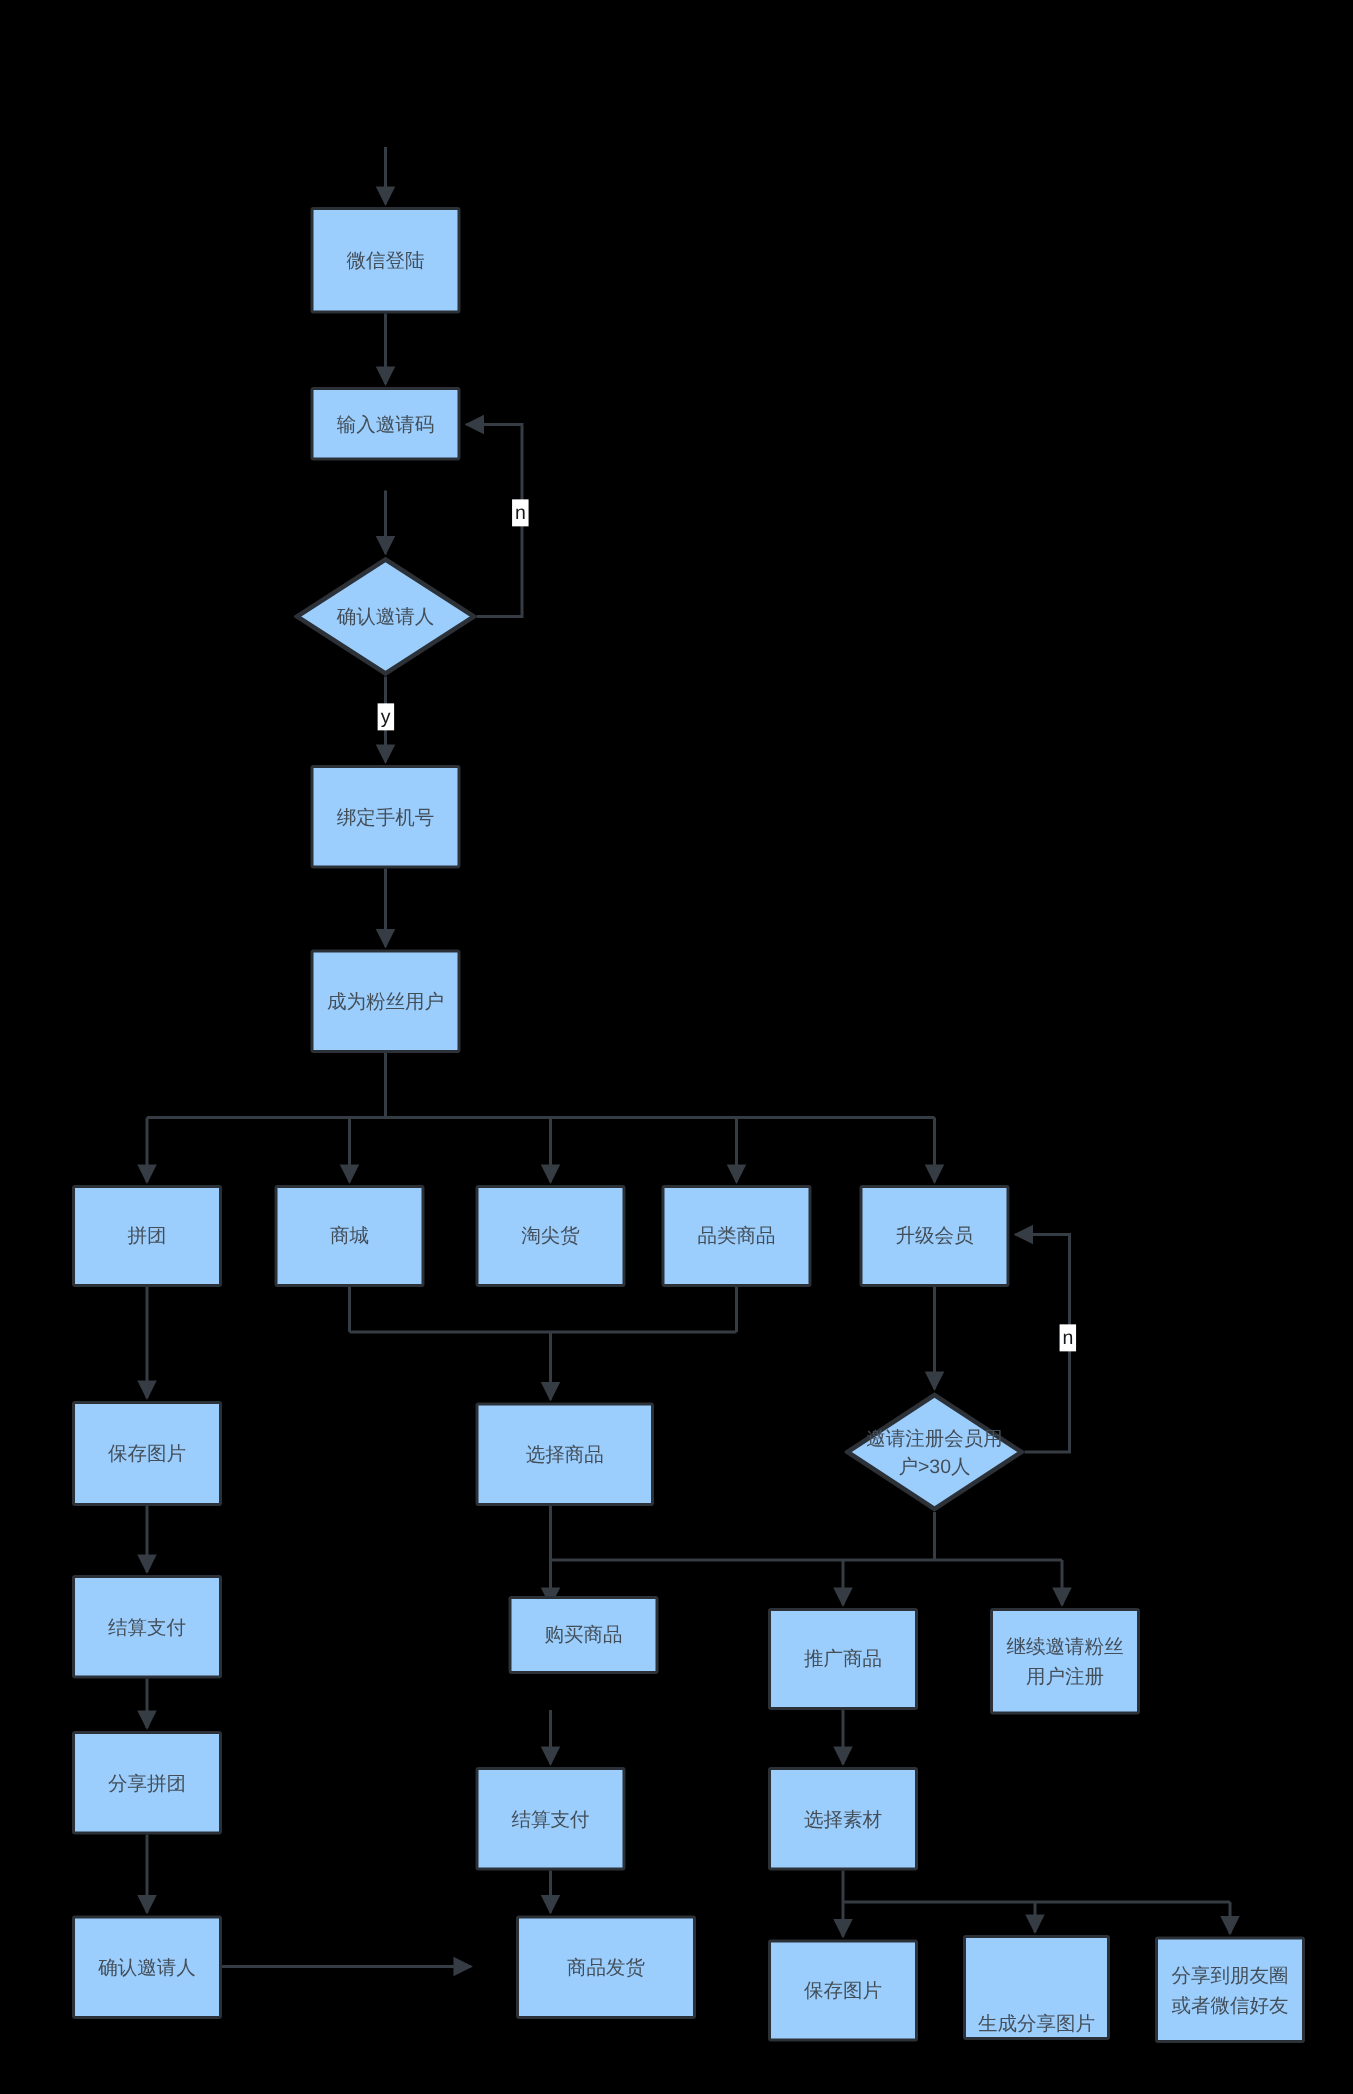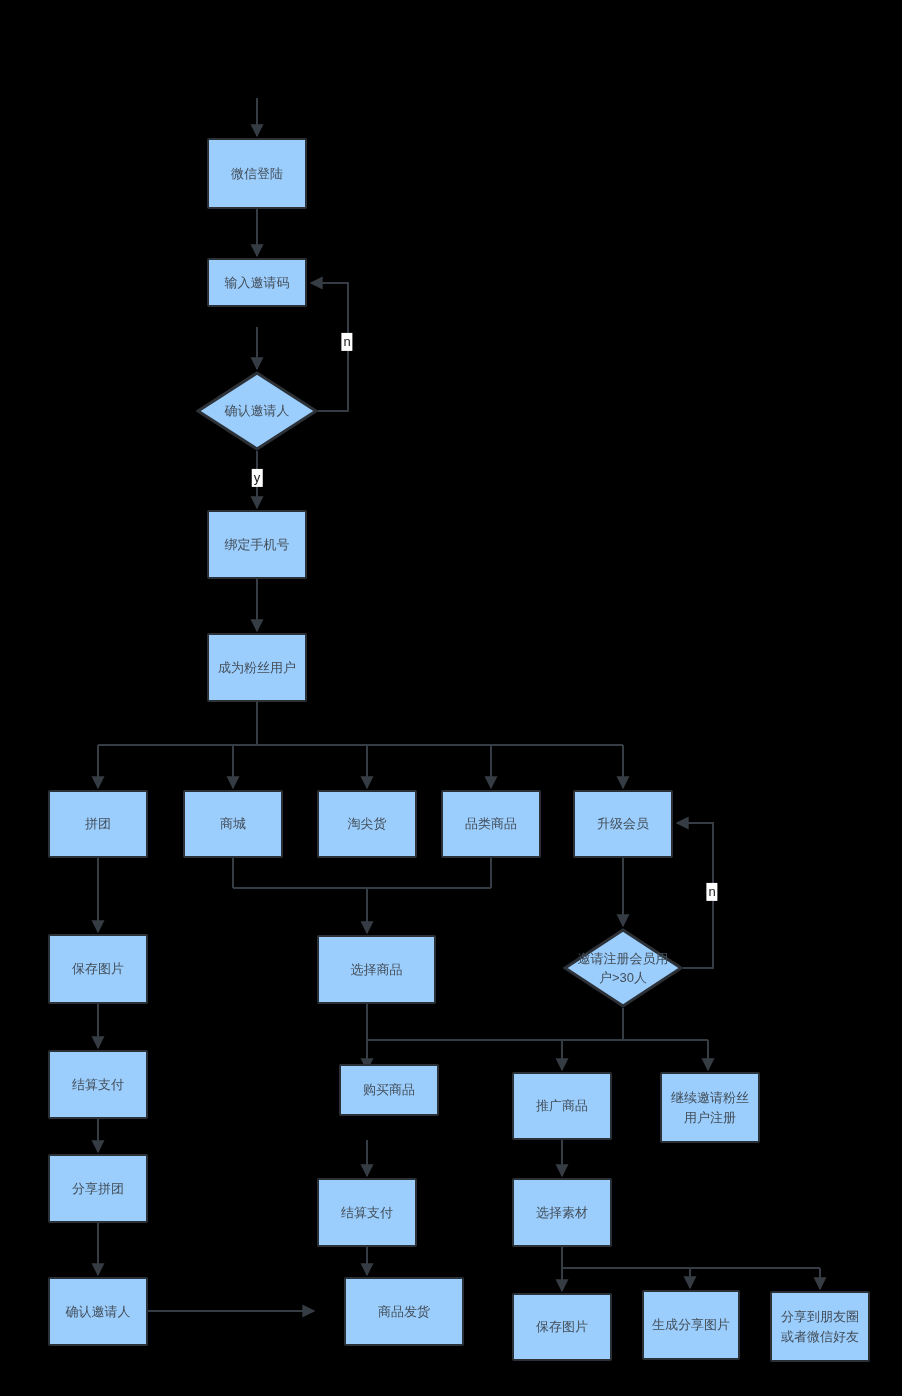--- a/index.html
+++ b/index.html
@@ -191,21 +191,21 @@
     </div>
     <div class="node process" style="left: 48px; top: 1277px; width: 100px; height: 69px;">
       <span class="label">确认邀请人</span>
     </div>
     <div class="node process" style="left: 317px; top: 1277px; width: 120px; height: 69px; margin-left: 27px;">
       <span class="label">商品发货</span>
     </div>
     <div class="node process" style="left: 512px; top: 1293px; width: 100px; height: 68px;">
       <span class="label">保存图片</span>
     </div>
-    <div class="node process" style="left: 642px; top: 1290px; width: 98px; height: 70px;">
+    <div class="node process" style="left: 642px; top: 1290px; width: 98px; height: 70px; align-items: flex-end;">
       <span class="label">生成分享图片</span>
     </div>
     <div class="node process" style="left: 770px; top: 1291px; width: 100px; height: 71px;">
       <span class="label">分享到朋友圈或者微信好友</span>
     </div>
     <div class="edge-label" style="left: 347px; top: 342px;">n</div>
     <div class="edge-label" style="left: 257px; top: 478px;">y</div>
     <div class="edge-label" style="left: 712px; top: 892px;">n</div>
   </div>
 

